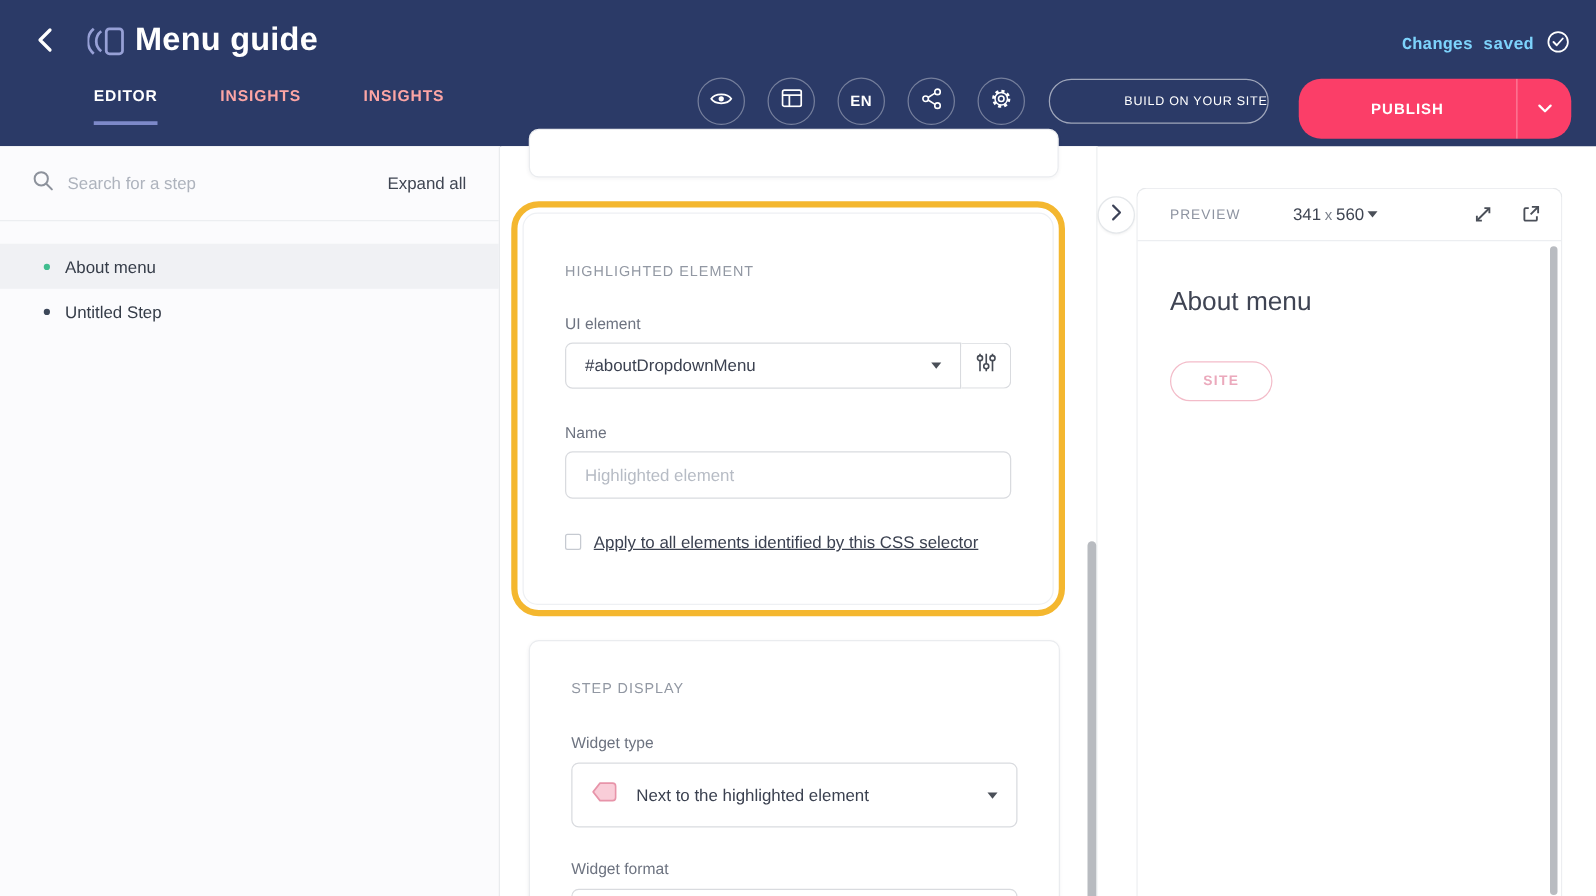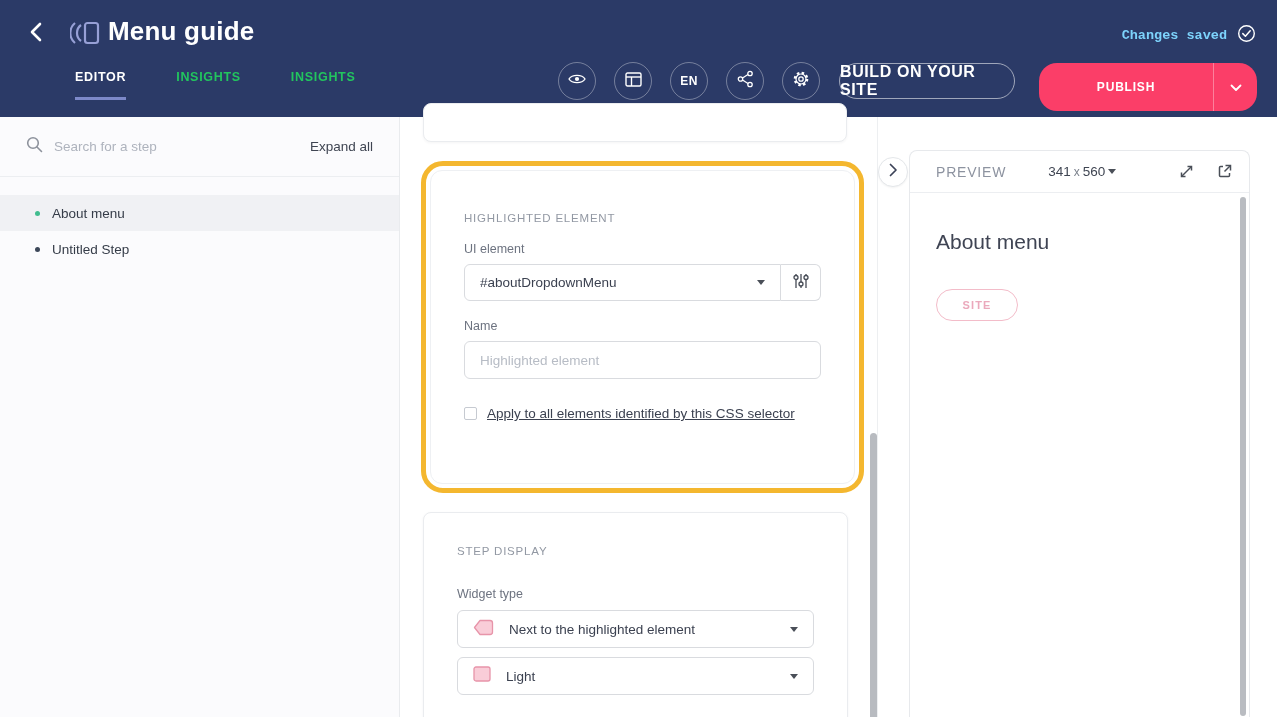--- a/index.html
+++ b/index.html
@@ -6,29 +6,29 @@
   html,body { width:1277px; height:717px; overflow:hidden; background:#fff;
     font-family:"Liberation Sans", sans-serif; }
   .stage { position:relative; width:1277px; height:717px; overflow:hidden; background:#fff; }
 
   
   .topbar { position:absolute; left:0; top:0; width:1277px; height:117px; background:#2b3a67; }
   .back-btn { position:absolute; left:28px; top:23px; width:22px; height:22px; cursor:pointer; display:flex; align-items:center; }
   .logo { position:absolute; left:70px; top:19px; }
   .app-title { position:absolute; left:108px; top:16px; font-size:26px; font-weight:600; color:#fff; letter-spacing:.2px; }
   .tabs { position:absolute; left:75px; top:70px; display:flex; gap:50px; }
-  .tab { font-size:12.5px; font-weight:700; color:#22c55e; letter-spacing:.7px; padding-bottom:13px; cursor:pointer; border-bottom:3px solid transparent; }
+  .tab { font-size:12.5px; font-weight:700; color:#fca5a5; letter-spacing:.7px; padding-bottom:13px; cursor:pointer; border-bottom:3px solid transparent; }
   .tab.active { color:#fff; border-bottom-color:#7d89c9; }
   .tools { position:absolute; left:558px; top:62px; display:flex; gap:18px; }
   .tool-circle { width:38px; height:38px; border-radius:50%; border:1px solid rgba(255,255,255,.35);
     display:flex; align-items:center; justify-content:center; color:#fff; cursor:pointer; }
   .lang { font-size:12px; font-weight:700; letter-spacing:.5px; }
   .build-btn { position:absolute; left:839px; top:63px; width:176px; height:36px; border-radius:18px;
-    border:1px solid rgba(255,255,255,.55); color:#fff; font-size:16px; font-weight:700; letter-spacing:.6px;
-    display:flex; align-items:center; justify-content:center; cursor:pointer; }
+    border:1px solid rgba(255,255,255,.55); color:#fff; font-size:10px; font-weight:400; letter-spacing:.6px;
+    display:flex; align-items:center; justify-content:flex-end; cursor:pointer; }
   .publish-group { position:absolute; left:1039px; top:63px; width:218px; height:48px; border-radius:18px;
     background:#fb3e68; display:flex; overflow:hidden; }
   .publish-main { flex:1; display:flex; align-items:center; justify-content:center; color:#fff;
     font-size:12px; font-weight:700; letter-spacing:.8px; cursor:pointer; }
   .publish-caret { width:44px; border-left:1px solid rgba(255,255,255,.35); display:flex; align-items:center; justify-content:center; cursor:pointer; }
   .status { position:absolute; right:21px; top:24px; display:flex; align-items:center; gap:10px; }
   .status-text { color:#7dd3fc; font-size:13.5px; font-weight:700;font-family:Liberation Mono, monospace; }
 
   
   .sidebar { position:absolute; left:0; top:117px; width:400px; height:600px; background:#fbfbfd; border-right:1px solid #e9ebee; }
@@ -41,54 +41,54 @@
     font-size:13.5px; color:#353c48; cursor:pointer; }
   .step-item.selected { background:#f0f1f4; }
   .dot { width:5px; height:5px; border-radius:50%; flex:0 0 auto; }
   .dot.active { background:#41bd8f; }
   .dot.idle { background:#3c4759; }
 
   
   .main { position:absolute; left:401px; top:117px; width:477px; height:600px; background:#fff; border-right:1px solid #edeff1; }
   .card { background:#fff; border:1px solid #eaecef; box-shadow:0 1px 3px rgba(40,45,60,.05); }
   .partial-card { position:absolute; left:22px; top:-14px; width:424px; height:39px; border-radius:8px; }
-  .hl-wrap { position:absolute; left:20px; top:44px; width:443px; height:332px;
+  .hl-wrap { position:absolute; left:8px; top:44px; width:443px; height:332px;
     border:5px solid #f4b72f; border-radius:22px; padding:4px; }
   .hl-card { width:100%; height:100%; background:#fff; border:1px solid #eef0f3; border-radius:12px; padding:0 33px; }
   .section-label { font-size:11.5px; color:#9298a3; letter-spacing:.8px; font-weight:500; }
   .pt-first { padding-top:41px; }
-  .field-label { margin-top:18px; font-size:12.5px; color:#6d7380; }
+  .field-label { margin-top:28px; font-size:12.5px; color:#6d7380; }
   .select-row { margin-top:8px; display:flex; height:37px; }
   .select-box { flex:1; border:1px solid #d9dbdf; border-radius:6px 0 0 6px; display:flex; align-items:center;
     justify-content:space-between; padding:4px 15px; font-size:13.5px; color:#3b4150; cursor:pointer; background:#fff; }
   .select-attach-btn { width:40px; border:1px solid #d9dbdf; border-left:none; border-radius:0 6px 6px 0;
     display:flex; align-items:center; justify-content:center; cursor:pointer; background:#fff; }
   .caret { width:0; height:0; border-left:4px solid transparent; border-right:4px solid transparent; border-top:5px solid #4a4f58; }
   .text-input { margin-top:8px; width:100%; height:38px; border:1px solid #d9dbdf; border-radius:6px;
     padding:0 15px; font-size:13.5px; color:#3b4150; outline:none; font-family:"Liberation Sans",sans-serif; }
   .text-input::placeholder { color:#b7bcc5; }
   .checkbox-row { margin-top:27px; display:flex; align-items:center; gap:10px; cursor:pointer; }
   .checkbox { width:13px; height:13px; border:1px solid #c6cad1; border-radius:2px; background:#fff; flex:0 0 auto; }
   .checkbox-label { font-size:13.5px; color:#3b4150;text-decoration:underline; }
 
   .step-card { position:absolute; left:22px; top:395px; width:425px; height:400px; border-radius:8px; padding:0 33px; }
-  .widget-select { margin-top:9px; height:38px; border:1px solid #d9dbdf; border-radius:6px; background:#fff;
+  .widget-select { margin-top:9px; height:52px; border:1px solid #d9dbdf; border-radius:6px; background:#fff;
     display:flex; align-items:center; gap:15px; padding:0 15px; cursor:pointer; }
   .widget-select .value { flex:1; font-size:13.5px; color:#3b4150; }
 
   .main-scrollbar { position:absolute; left:469px; top:316px; width:7px; height:290px; background:#b8bbc0; border-radius:4px; }
 
   
   .panel-toggle { position:absolute; left:878px; top:157px; width:30px; height:30px; border-radius:50%;
     background:#fff; border:1px solid #e4e7ea; box-shadow:0 1px 2px rgba(0,0,0,.05);
     display:flex; align-items:center; justify-content:center; cursor:pointer; }
   .preview { position:absolute; left:909px; top:150px; width:341px; height:567px; background:#fff;
     border:1px solid #e7e9ec; border-bottom:none; border-radius:8px 8px 0 0; }
   .preview-header { height:42px; display:flex; align-items:center; padding:0 16px 0 26px; border-bottom:1px solid #eceef1; }
-  .preview-title { font-size:14px; color:#8d93a0; letter-spacing:.8px; }
+  .preview-title { font-size:11px; color:#8d93a0; letter-spacing:.8px; }
   .size-select { margin-left:42px; display:flex; align-items:center; gap:3px; font-size:13.5px; color:#3f4552; cursor:pointer; }
   .size-sep { color:#7c828d; font-size:12px; }
   .header-icons { margin-left:auto; display:flex; align-items:center; gap:21px; }
   .header-icons .hicon { cursor:pointer; display:flex; }
   .preview-body { padding:37px 26px 0 26px; }
   .preview-heading { font-size:21px; color:#3f4453; }
   .next-btn { margin-top:35px; width:82px; height:32px; border-radius:16px; border:1px solid #f3bcc9;
     color:#eba9bc; font-size:11px; font-weight:600; letter-spacing:1.1px;
     display:flex; align-items:center; justify-content:center; cursor:pointer; background:#fff; }
   .preview-scrollbar { position:absolute; right:3px; top:46px; width:6px; height:519px; background:#b9bcc1; border-radius:3px; }
@@ -259,20 +259,21 @@
       <div class="widget-select">
         <span>
           <svg width="21" height="17" viewBox="0 0 21 17">
               <path d="M7 1.5 H17 Q19.5 1.5 19.5 4 V13 Q19.5 15.5 17 15.5 H7 L1.5 8.5 Z" fill="#f9cdd8" stroke="#e794a9" stroke-width="1.3" stroke-linejoin="round"></path>
             </svg>
         </span>
         <span class="value">Next to the highlighted element</span>
         <span class="caret"></span>
       </div>
 
+      <div class="field-label" style="margin-top:26px;">Widget format</div>
       <div class="widget-select">
         <span>
           <svg width="18" height="16" viewBox="0 0 18 16">
               <rect x="1" y="1" width="16" height="14" rx="2" fill="#f9cdd8" stroke="#e794a9" stroke-width="1.3"></rect>
             </svg>
         </span>
         <span class="value">Light</span>
         <span class="caret"></span>
       </div>
     </div>

